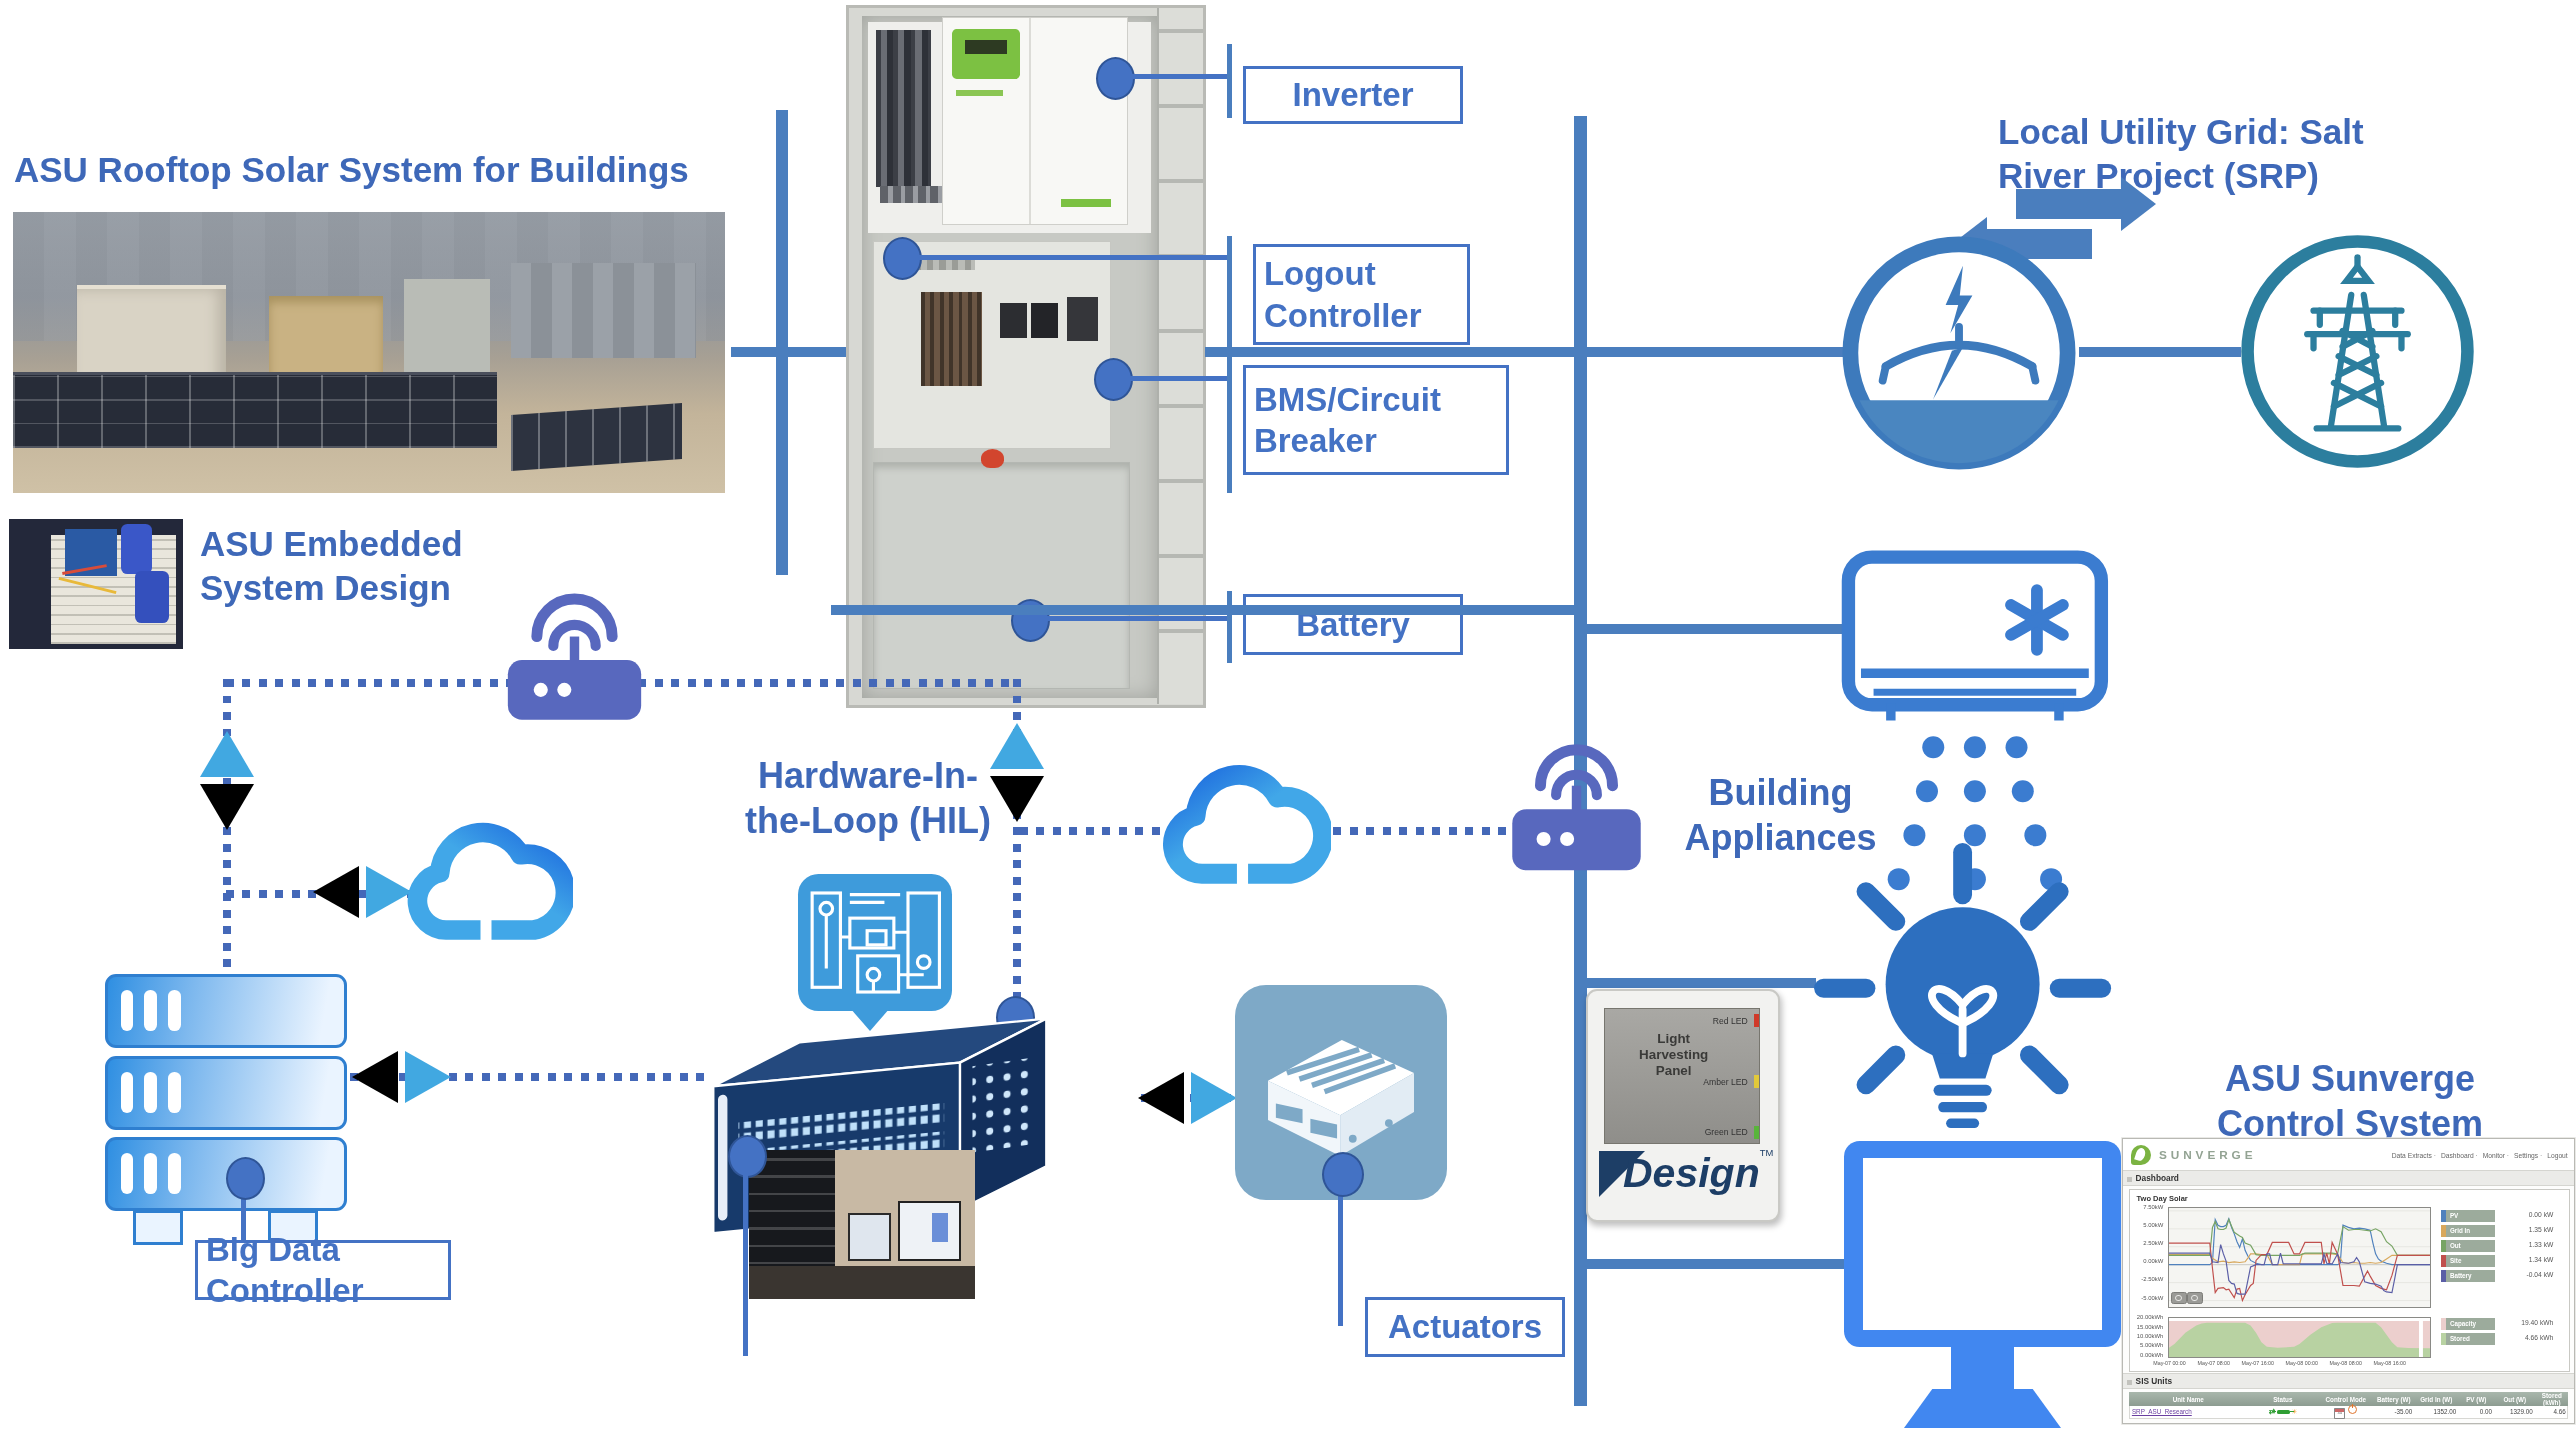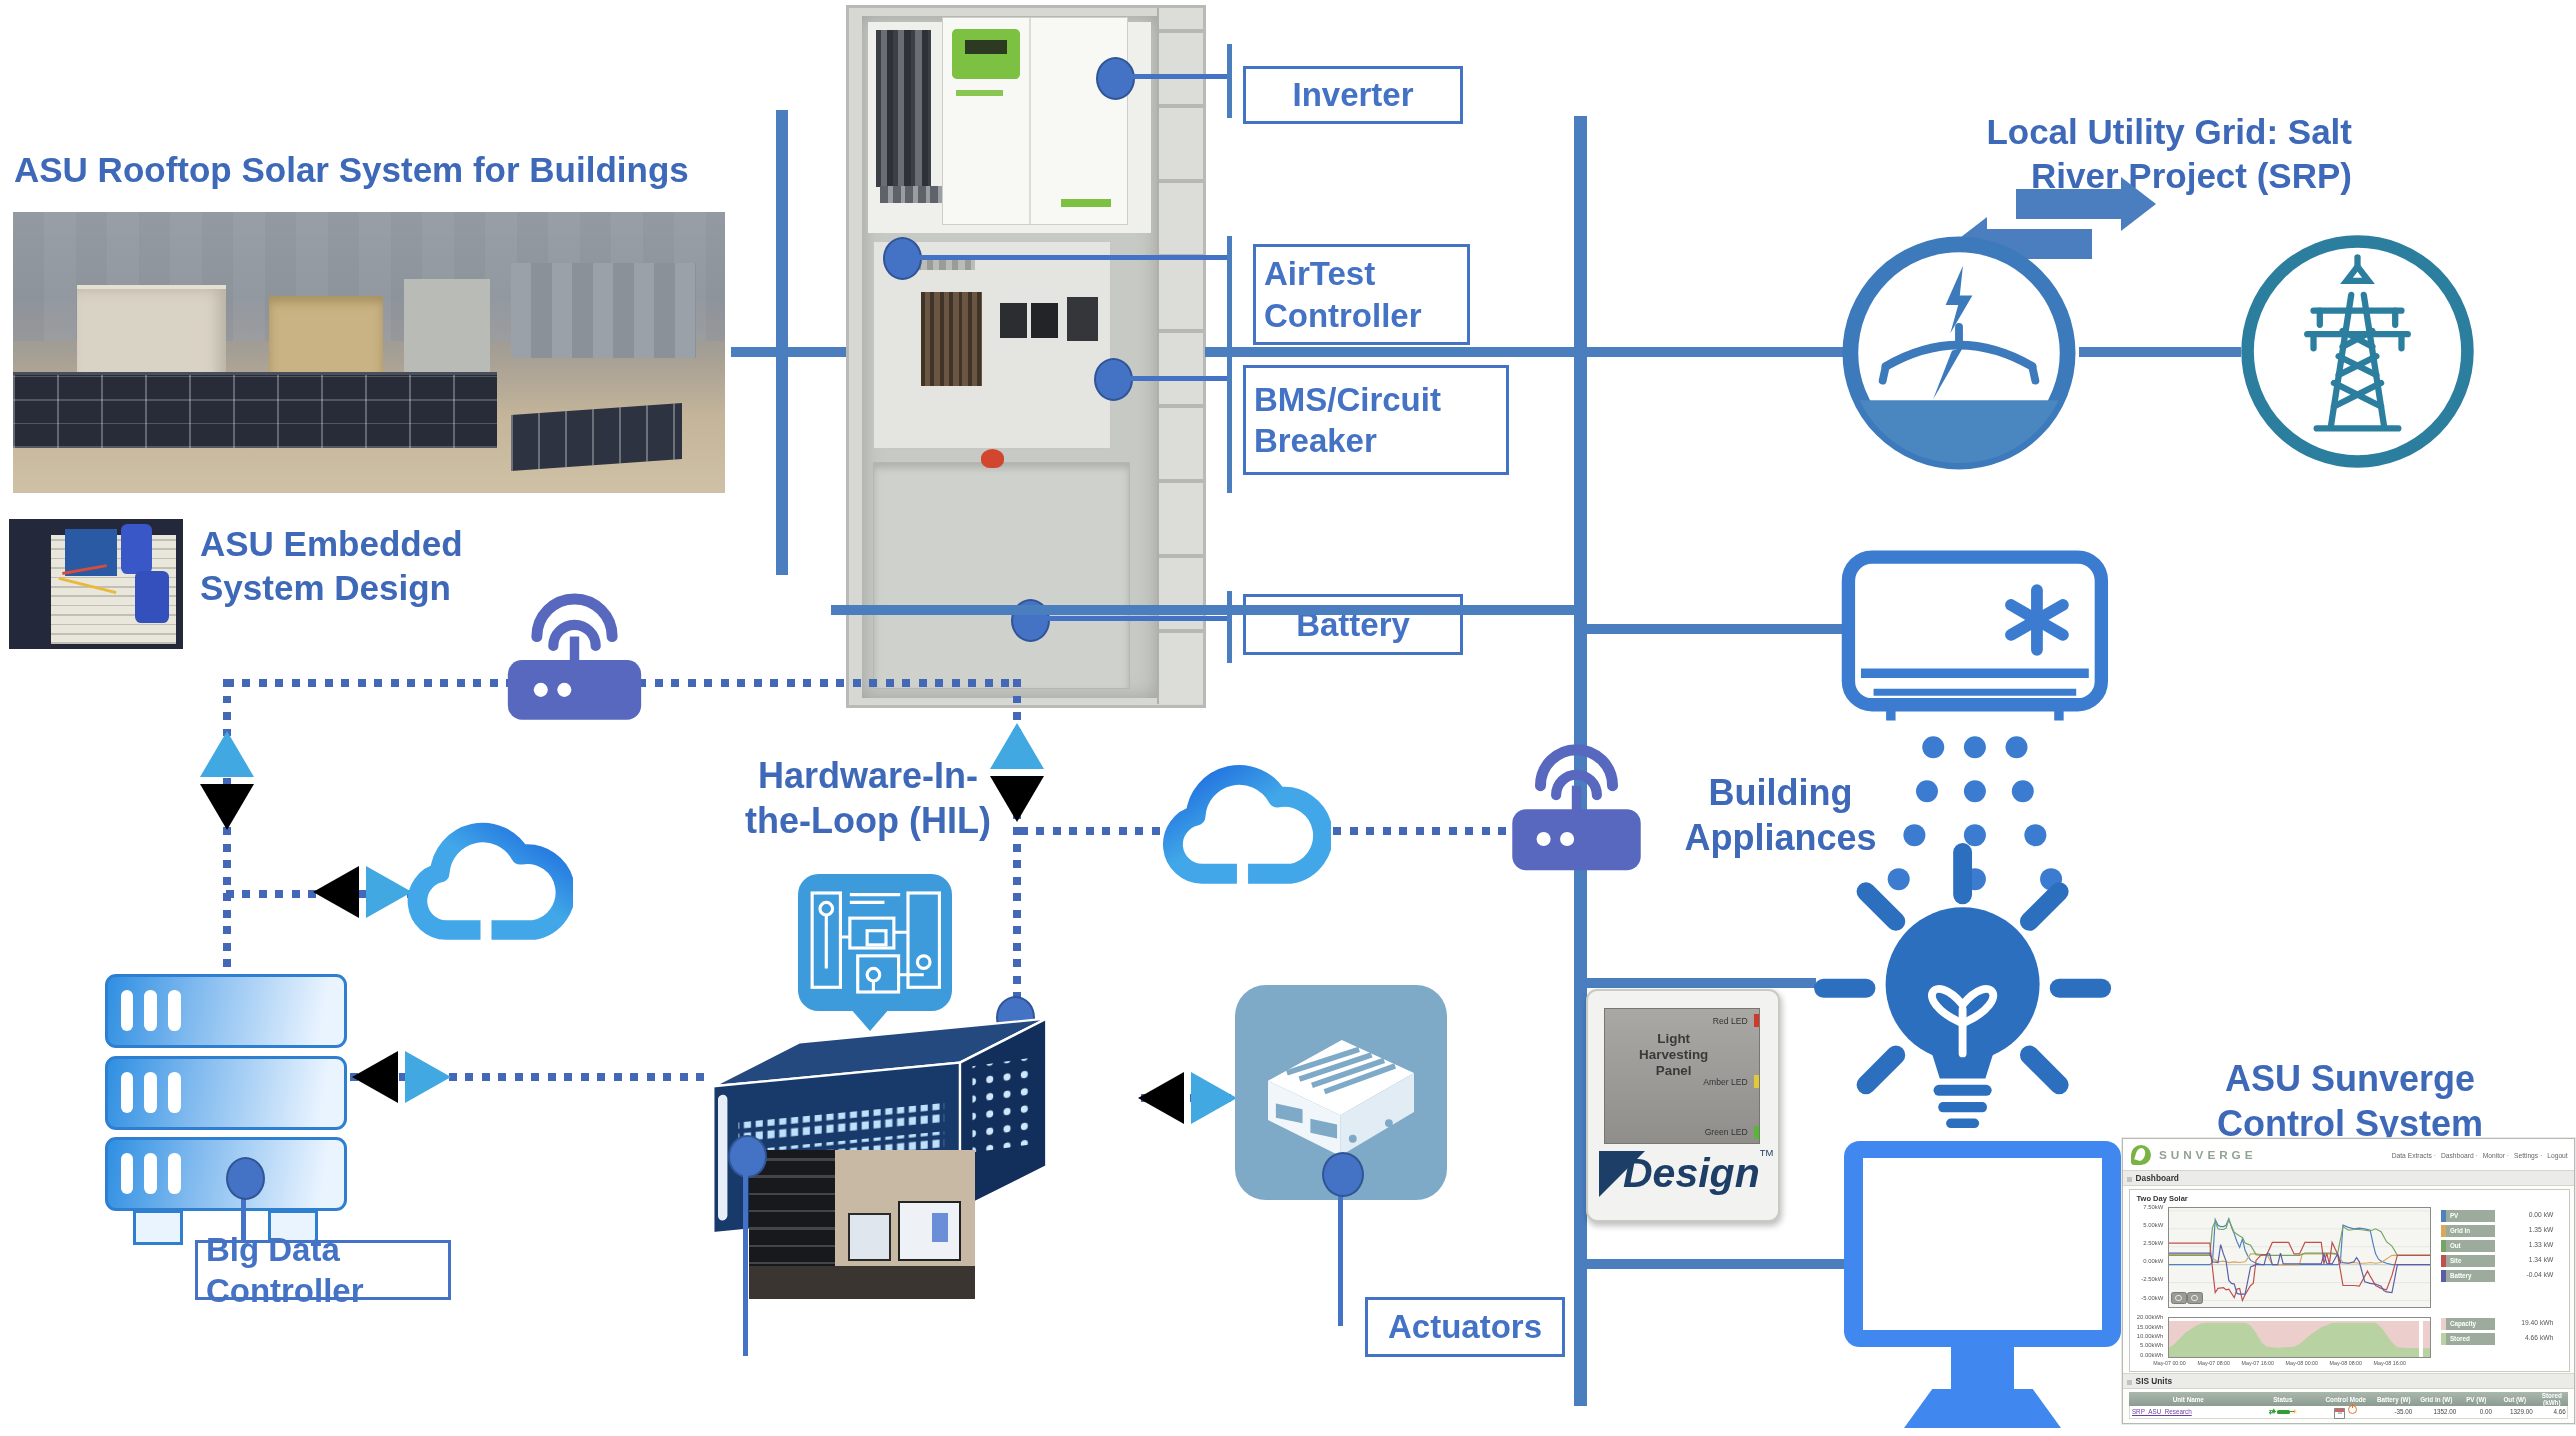--- a/index.html
+++ b/index.html
@@ -128,35 +128,35 @@
   <div class="hline" style="left:831px;top:605px;width:748px;z-index:6;"></div>
 
   <div class="callout-dot" style="left:1096px;top:57px;"></div>
   <div class="callout-line" style="left:1125px;top:74px;width:107px;"></div>
   <div class="bracket" style="left:1227px;top:44px;height:74px;"></div>
   <div class="lbl-box" style="left:1243px;top:66px;width:220px;height:58px;">Inverter</div>
 
   <div class="callout-dot" style="left:883px;top:237px;"></div>
   <div class="callout-line" style="left:913px;top:255px;width:319px;"></div>
   <div class="bracket" style="left:1227px;top:236px;height:121px;"></div>
-  <div class="lbl-box" style="left:1253px;top:244px;width:217px;height:101px;">AirTest Controller</div>
+  <div class="lbl-box" style="left:1253px;top:244px;width:217px;height:101px;">Logout Controller</div>
 
   <div class="callout-dot" style="left:1094px;top:358px;"></div>
   <div class="callout-line" style="left:1122px;top:376px;width:110px;"></div>
   <div class="bracket" style="left:1227px;top:344px;height:149px;"></div>
   <div class="lbl-box" style="left:1243px;top:365px;width:266px;height:110px;">BMS/Circuit Breaker</div>
 
   <div class="callout-dot" style="left:1011px;top:599px;"></div>
   <div class="callout-line" style="left:1039px;top:616px;width:193px;"></div>
   <div class="bracket" style="left:1227px;top:591px;height:72px;"></div>
   <div class="lbl-box" style="left:1243px;top:594px;width:220px;height:61px;">Battery</div>
 
   <div class="vline" style="left:1574px;top:116px;height:1290px;width:12.6px;"></div>
 
-  <div class="abs blue-title" style="left:1896px;top:110px;width:456px;text-align:right;">Local Utility Grid: Salt River Project (SRP)</div>
+  <div class="abs blue-title" style="left:1998px;top:110px;width:456px;text-align:left;">Local Utility Grid: Salt River Project (SRP)</div>
   <div class="block-arrow right" style="left:2016px;top:189px;width:105px;"></div>
   <div class="block-arrow left" style="left:1987px;top:229px;width:105px;"></div>
 
   <div class="hline" style="left:1205px;top:347px;width:638px;"></div>
   <div class="hline" style="left:2079px;top:347px;width:162px;"></div>
 
   <svg class="abs" style="left:1837px;top:231px;" width="244" height="244" viewBox="0 0 310 310">
     <circle cx="155" cy="155" r="138" fill="#fff" stroke="#3D7ABC" stroke-width="20"></circle>
     <path d="M28.5,215 A140,140 0 0,0 281.5,215 Z" fill="#4a86c0"></path>
     <path d="M160,44 L138,94 L154,94 L144,130 L172,82 L156,82 Z" fill="#3D7ABC"></path>

